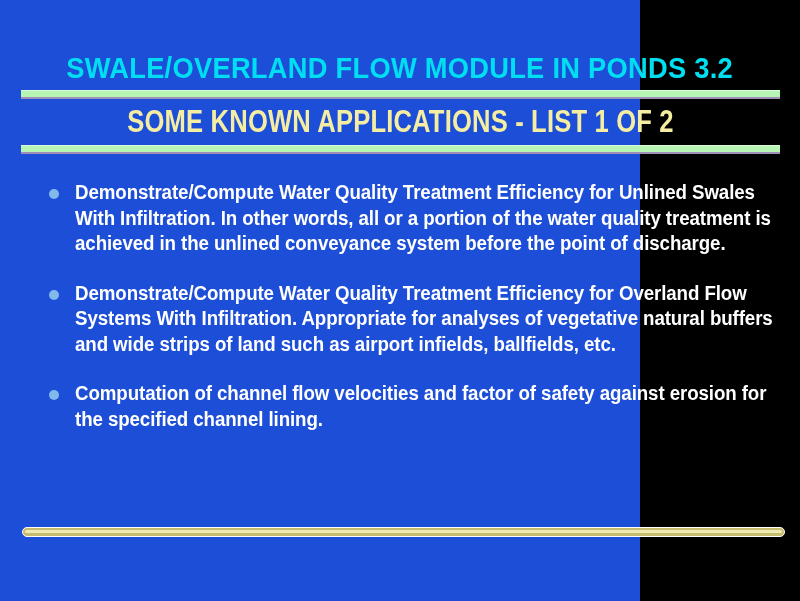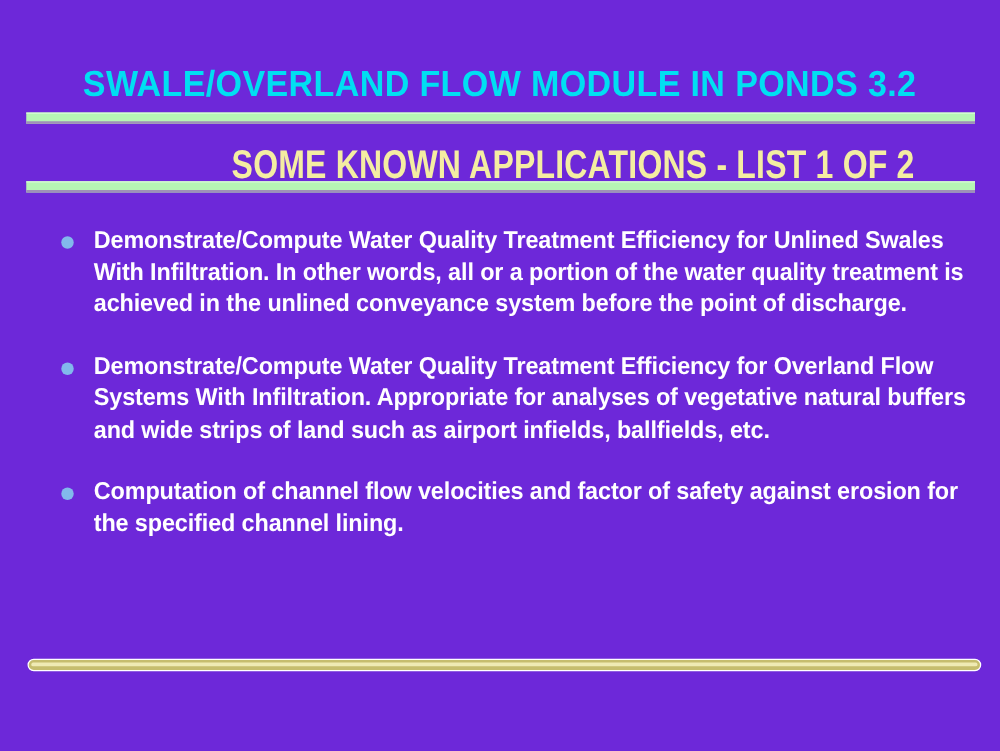--- a/index.html
+++ b/index.html
@@ -9,23 +9,23 @@
   }
   body {
     width: 800px;
     height: 601px;
     overflow: hidden;
     font-family: "Liberation Sans", sans-serif;
   }
 
   #slide {
     position: relative;
-    width: 800px;
+    width: 640px;
     height: 601px;
-    background: #6d28d9;
+    background: #1d4ed8;
     text-decoration: underline;
   }
 
   
   .title-row {
     position: absolute;
     left: 0;
     top: 52px;
     width: 800px;
     text-align: center;
@@ -56,22 +56,21 @@
   }
   .rule-top { top: 90px; }
   .rule-bottom { top: 145px; }
 
   
   .subtitle-row {
     position: absolute;
     left: 0;
     top: 103px;
     width: 800px;
-    text-align: right;
-    margin-top: 10px;
+    text-align: center;
   }
   .subtitle-text {
     display: inline-block;
     color: #f4eda2;
     font-family: "Liberation Sans", sans-serif;
     font-weight: bold;
     font-size: 32px;
     line-height: 36px;
     letter-spacing: 0.2px;
     transform: scaleX(0.80);

